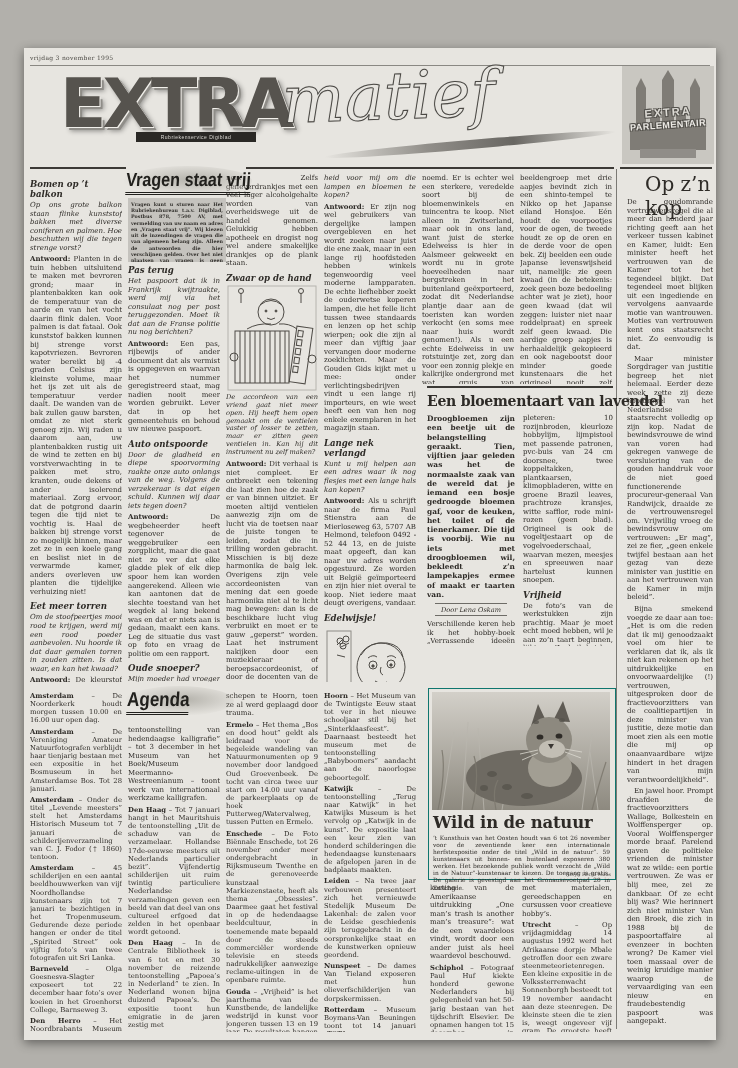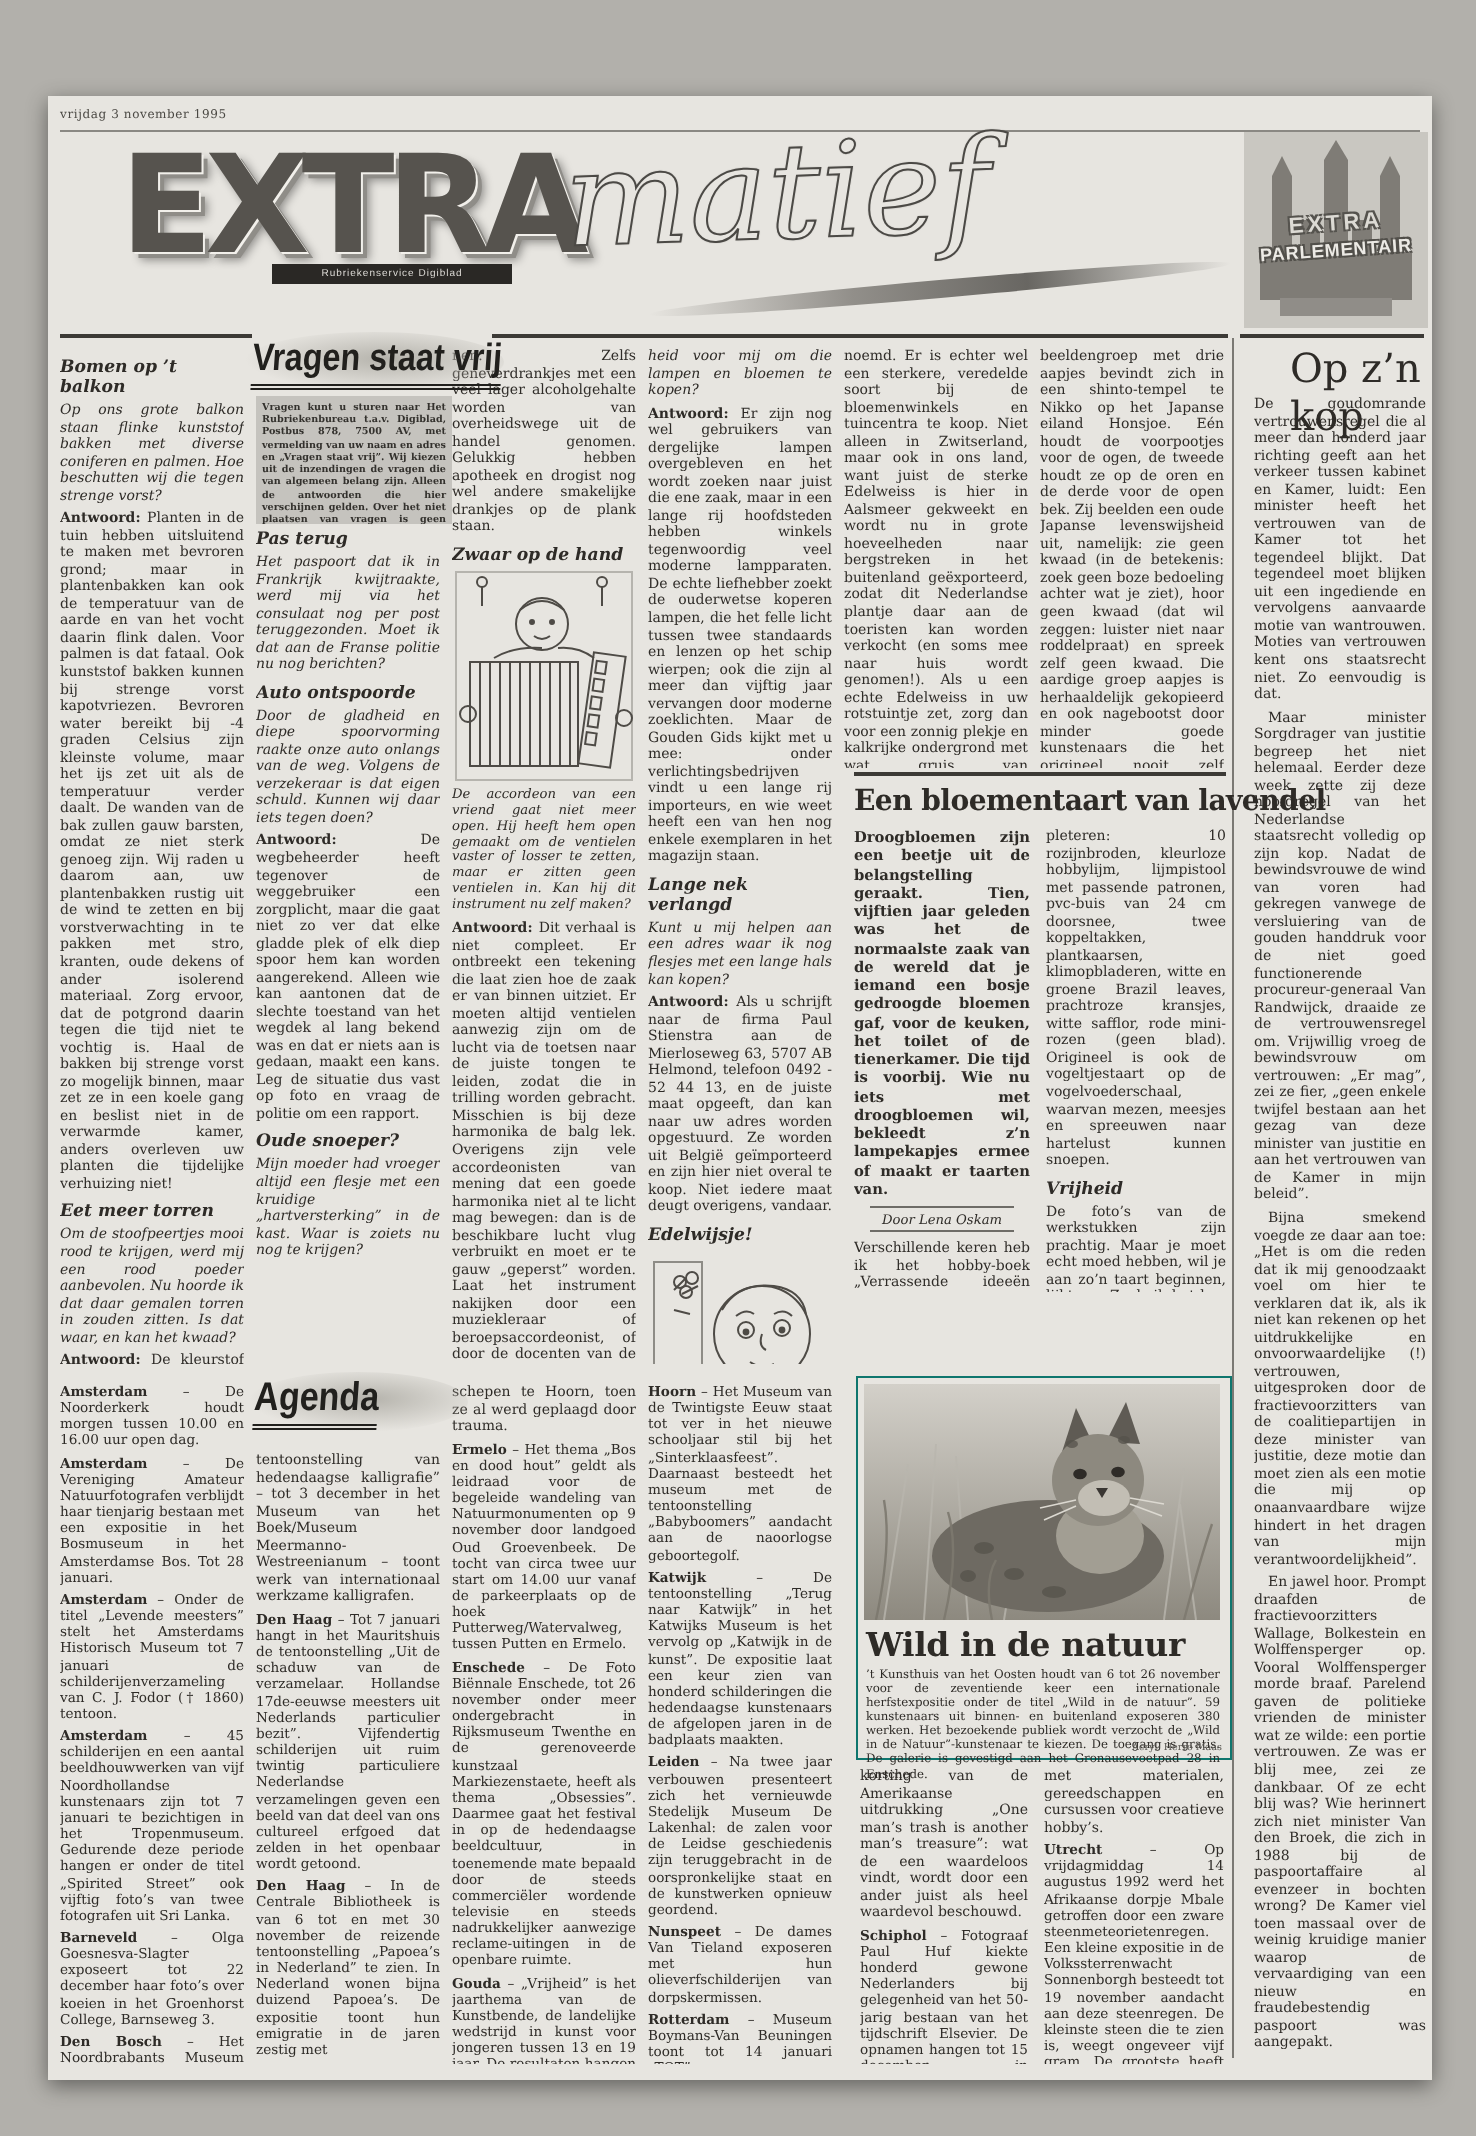--- a/index.html
+++ b/index.html
@@ -111,20 +111,21 @@
         <h3 class="qh">Bomen op ’t balkon</h3>
         <p class="q">Op ons grote balkon staan flinke kunststof bakken met diverse coniferen en palmen. Hoe beschutten wij die tegen strenge vorst?</p>
         <p class="bt"><b>Antwoord: </b>Planten in de tuin hebben uitsluitend te maken met bevroren grond; maar in plantenbakken kan ook de temperatuur van de aarde en van het vocht daarin flink dalen. Voor palmen is dat fataal. Ook kunststof bakken kunnen bij strenge vorst kapotvriezen. Bevroren water bereikt bij -4 graden Celsius zijn kleinste volume, maar het ijs zet uit als de temperatuur verder daalt. De wanden van de bak zullen gauw barsten, omdat ze niet sterk genoeg zijn. Wij raden u daarom aan, uw plantenbakken rustig uit de wind te zetten en bij vorstverwachting in te pakken met stro, kranten, oude dekens of ander isolerend materiaal. Zorg ervoor, dat de potgrond daarin tegen die tijd niet te vochtig is. Haal de bakken bij strenge vorst zo mogelijk binnen, maar zet ze in een koele gang en beslist niet in de verwarmde kamer, anders overleven uw planten die tijdelijke verhuizing niet!</p>
         <h3 class="qh">Eet meer torren</h3>
         <p class="q">Om de stoofpeertjes mooi rood te krijgen, werd mij een rood poeder aanbevolen. Nu hoorde ik dat daar gemalen torren in zouden zitten. Is dat waar, en kan het kwaad?</p>
         <p class="bt"><b>Antwoord: </b>De kleurstof karmijn wordt inderdaad al eeuwen gewonnen uit gedroogde cochenilleluizen, die op cactussen in Midden-Amerika leven. Het rode poeder kleurt limonade, snoep en ook wel compote en is volkomen onschadelijk. Wie er toch moeite mee houdt, kiest gewoon bietensap voor de peertjes.</p>
       </div>
     <div class="abs col" style="left:104px;top:212px;width:92px;height:422px;">
         <h3 class="qh">Pas terug</h3>
         <p class="q">Het paspoort dat ik in Frankrijk kwijtraakte, werd mij via het consulaat nog per post teruggezonden. Moet ik dat aan de Franse politie nu nog berichten?</p>
+        <p class="bt"><b>Antwoord: </b>Een pas, rijbewijs of ander document dat als vermist is opgegeven en waarvan het nummer geregistreerd staat, mag nadien nooit meer worden gebruikt. Lever dat in op het gemeentehuis en behoud uw nieuwe paspoort.</p>
         <h3 class="qh">Auto ontspoorde</h3>
         <p class="q">Door de gladheid en diepe spoorvorming raakte onze auto onlangs van de weg. Volgens de verzekeraar is dat eigen schuld. Kunnen wij daar iets tegen doen?</p>
         <p class="bt"><b>Antwoord: </b>De wegbeheerder heeft tegenover de weggebruiker een zorgplicht, maar die gaat niet zo ver dat elke gladde plek of elk diep spoor hem kan worden aangerekend. Alleen wie kan aantonen dat de slechte toestand van het wegdek al lang bekend was en dat er niets aan is gedaan, maakt een kans. Leg de situatie dus vast op foto en vraag de politie om een rapport.</p>
         <h3 class="qh">Oude snoeper?</h3>
         <p class="q">Mijn moeder had vroeger altijd een flesje met een kruidige „hartversterking” in de kast. Waar is zoiets nu nog te krijgen?</p>
       </div>
     <div class="abs col" style="left:202px;top:126px;width:92px;height:508px;">
         <p class="bt">nen. Zelfs geneverdrankjes met een veel lager alcoholgehalte worden van overheidswege uit de handel genomen. Gelukkig hebben apotheek en drogist nog wel andere smakelijke drankjes op de plank staan.</p>
         <h3 class="qh">Zwaar op de hand</h3>
         <svg class="illus" width="90" height="106" viewBox="0 0 90 106">
@@ -227,21 +228,21 @@
 
     <div class="abs disp-bg" style="left:100px;top:638px;width:110px;height:30px;"></div>
     <h1 class="abs disp" style="left:104px;top:640px;margin:0;font-size:20px;">Agenda</h1>
 
     <div class="abs col" style="left:6px;top:644px;width:92px;height:340px;">
         <p class="entry"><b>Amsterdam</b> – De Noorderkerk houdt morgen tussen 10.00 en 16.00 uur open dag.</p>
         <p class="entry"><b>Amsterdam</b> – De Vereniging Amateur Natuurfotografen verblijdt haar tienjarig bestaan met een expositie in het Bosmuseum in het Amsterdamse Bos. Tot 28 januari.</p>
         <p class="entry"><b>Amsterdam</b> – Onder de titel „Levende meesters” stelt het Amsterdams Historisch Museum tot 7 januari de schilderijenverzameling van C. J. Fodor († 1860) tentoon.</p>
         <p class="entry"><b>Amsterdam</b> – 45 schilderijen en een aantal beeldhouwwerken van vijf Noordhollandse kunstenaars zijn tot 7 januari te bezichtigen in het Tropenmuseum. Gedurende deze periode hangen er onder de titel „Spirited Street” ook vijftig foto’s van twee fotografen uit Sri Lanka.</p>
         <p class="entry"><b>Barneveld</b> – Olga Goesnesva-Slagter exposeert tot 22 december haar foto’s over koeien in het Groenhorst College, Barnseweg 3.</p>
-        <p class="entry"><b>Den Bosch</b> – Het Noordbrabants Museum biedt tot 7 januari onderdak aan de tentoonstelling „Un siècle</p>
+        <p class="entry"><b>Den Herro</b> – Het Noordbrabants Museum biedt tot 7 januari onderdak aan de tentoonstelling „Un siècle</p>
       </div>
     <div class="abs col" style="left:104px;top:678px;width:92px;height:306px;">
         <p class="bt">tentoonstelling van hedendaagse kalligrafie” – tot 3 december in het Museum van het Boek/Museum Meermanno-Westreenianum – toont werk van internationaal werkzame kalligrafen.</p>
         <p class="entry"><b>Den Haag</b> – Tot 7 januari hangt in het Mauritshuis de tentoonstelling „Uit de schaduw van de verzamelaar. Hollandse 17de-eeuwse meesters uit Nederlands particulier bezit”. Vijfendertig schilderijen uit ruim twintig particuliere Nederlandse verzamelingen geven een beeld van dat deel van ons cultureel erfgoed dat zelden in het openbaar wordt getoond.</p>
         <p class="entry"><b>Den Haag</b> – In de Centrale Bibliotheek is van 6 tot en met 30 november de reizende tentoonstelling „Papoea’s in Nederland” te zien. In Nederland wonen bijna duizend Papoea’s. De expositie toont hun emigratie in de jaren zestig met</p>
       </div>
     <div class="abs col" style="left:202px;top:644px;width:92px;height:340px;">
         <p class="bt">schepen te Hoorn, toen ze al werd geplaagd door trauma.</p>
         <p class="entry"><b>Ermelo</b> – Het thema „Bos en dood hout” geldt als leidraad voor de begeleide wandeling van Natuurmonumenten op 9 november door landgoed Oud Groevenbeek. De tocht van circa twee uur start om 14.00 uur vanaf de parkeerplaats op de hoek Putterweg/Watervalweg, tussen Putten en Ermelo.</p>
         <p class="entry"><b>Enschede</b> – De Foto Biënnale Enschede, tot 26 november onder meer ondergebracht in Rijksmuseum Twenthe en de gerenoveerde kunstzaal Markiezenstaete, heeft als thema „Obsessies”. Daarmee gaat het festival in op de hedendaagse beeldcultuur, in toenemende mate bepaald door de steeds commerciëler wordende televisie en steeds nadrukkelijker aanwezige reclame-uitingen in de openbare ruimte.</p>

